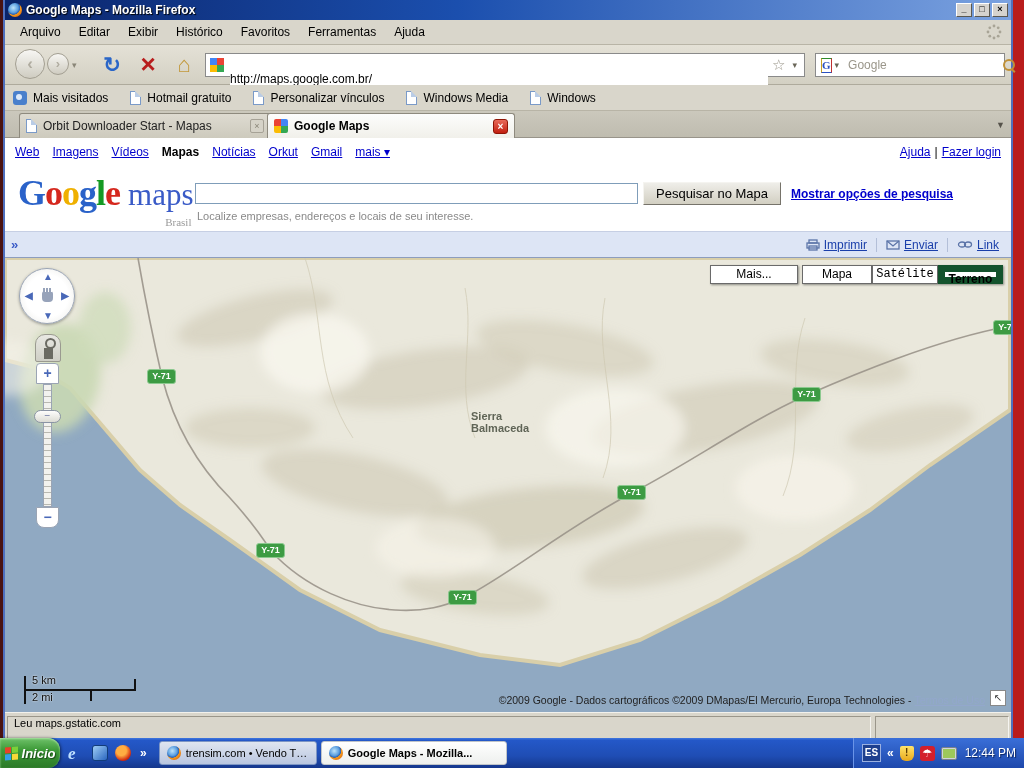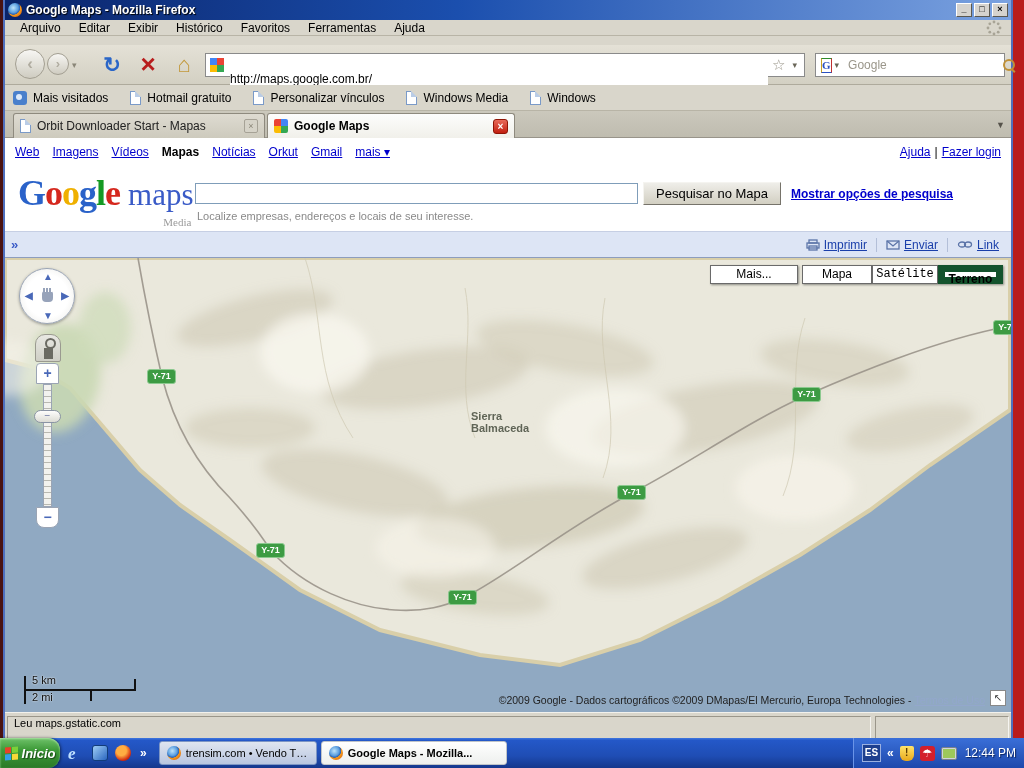--- a/index.html
+++ b/index.html
@@ -17,21 +17,21 @@
     display:flex; align-items:center; padding:0 3px; color:#fff; }
   .titlebar .ttl { font-size:12px; font-weight:bold; margin-left:4px;
     text-shadow:1px 1px 1px #000; white-space:nowrap; }
   .fx-icon { width:14px; height:14px; border-radius:50%; flex:0 0 14px;
     background:radial-gradient(circle at 38% 35%, #bfe4fa 0%, #5b9fe0 38%, #2a62b4 52%, #f59a1e 56%, #e2730f 78%, #b34d08 100%); }
   .winbtns { margin-left:auto; display:flex; gap:2px; }
   .winbtn { width:16px; height:14px; background:#d6d3ce; border:1px solid;
     border-color:#fff #5a5850 #5a5850 #fff; font-size:9px; line-height:11px;
     text-align:center; color:#000; font-weight:bold; }
 
-  .menubar { position:absolute; left:0; top:20px; right:0; height:16px;
+  .menubar { position:absolute; left:0; top:20px; right:0; height:25px;
     background:#d9d6cb; border-bottom:1px solid #b8b4a6; display:flex;
     align-items:center; padding-left:6px; }
   .menuitem { font-size:12px; color:#000; padding:3px 9px; }
   .throbber { margin-left:auto; margin-right:8px; width:18px; height:18px; }
 
   .navbar { position:absolute; left:0; top:45px; right:0; height:40px;
     background:linear-gradient(#e4e1d6,#d3d0c3); border-bottom:1px solid #aeaa9c; }
   .circlebtn { position:absolute; border-radius:50%;
     background:linear-gradient(#f7f6f3,#cfccc1); border:1px solid #a39f92;
     color:#b0aca0; text-align:center; font-weight:bold; }
@@ -75,21 +75,21 @@
     border:3px solid; border-color:#d9d6cb #d9d6cb #b9cce6 #b9cce6; }
   .mv-icon { width:14px; height:14px; border-radius:3px; background:#4a80cc; position:relative; }
   .mv-icon::after { content:""; position:absolute; left:3px; top:3px; width:6px; height:6px;
     border-radius:50%; background:#dce9fa; }
 
   .tabbar { position:absolute; left:0; top:111px; right:0; height:27px;
     background:linear-gradient(#cbc8bc,#bfbcaf); border-bottom:1px solid #98948a; }
   .tab { position:absolute; top:2px; height:25px; display:flex; align-items:center;
     padding:0 6px; gap:6px; font-size:12px; border:1px solid #8e8a7e; border-bottom:0;
     border-radius:3px 3px 0 0; }
-  .tab.inactive { left:8px; width:252px; background:linear-gradient(#dedbd1,#cdcabd); color:#222; }
+  .tab.inactive { left:14px; width:252px; background:linear-gradient(#dedbd1,#cdcabd); color:#222; }
   .tab.active { left:262px; width:248px; background:linear-gradient(#fdfdfc,#f1f0ea);
     font-weight:bold; color:#000; }
   .tab .lbl { flex:1; white-space:nowrap; overflow:hidden; }
   .tabclose-gray { width:14px; height:14px; background:#d6d3c8; border:1px solid #a6a296;
     color:#8a8678; font-size:9px; line-height:12px; text-align:center; border-radius:2px; }
   .tabclose-red { width:15px; height:15px; background:linear-gradient(#e86a5a,#c21f10);
     border:1px solid #8e1405; color:#fff; font-size:10px; font-weight:bold;
     line-height:13px; text-align:center; border-radius:3px; }
   .gmaps-favicon { width:14px; height:14px; border-radius:2px;
     background:conic-gradient(#4285f4 0 25%, #34a853 0 50%, #fbbc04 0 75%, #ea4335 0); }
@@ -362,21 +362,21 @@
       <span class="glink">Gmail</span>
       <span class="glink">mais ▾</span>
       <span class="linksright">
         <a>Ajuda</a><span class="linksep">|</span><a>Fazer login</a>
       </span>
     </div>
 
     <div class="gheader">
       <div class="logo">
         <span class="logo-google"><span style="color: rgb(42, 98, 201);">G</span><span style="color: rgb(213, 40, 30);">o</span><span style="color: rgb(239, 176, 0);">o</span><span style="color: rgb(42, 98, 201);">g</span><span style="color: rgb(20, 154, 36);">l</span><span style="color: rgb(213, 40, 30);">e</span></span><span class="logo-maps">maps</span>
-        <span class="logo-region">Media</span>
+        <span class="logo-region">Brasil</span>
       </div>
       <input class="mapsearch" type="text" value="" style="">
       <div class="searchhint">Localize empresas, endereços e locais de seu interesse.</div>
       <button class="searchbtn">Pesquisar no Mapa</button>
       <a class="optionslink">Mostrar opções de pesquisa</a>
     </div>
 
     <div class="actionstrip">
       <span class="strip-collapse">»</span>
       <span class="striplinks">

